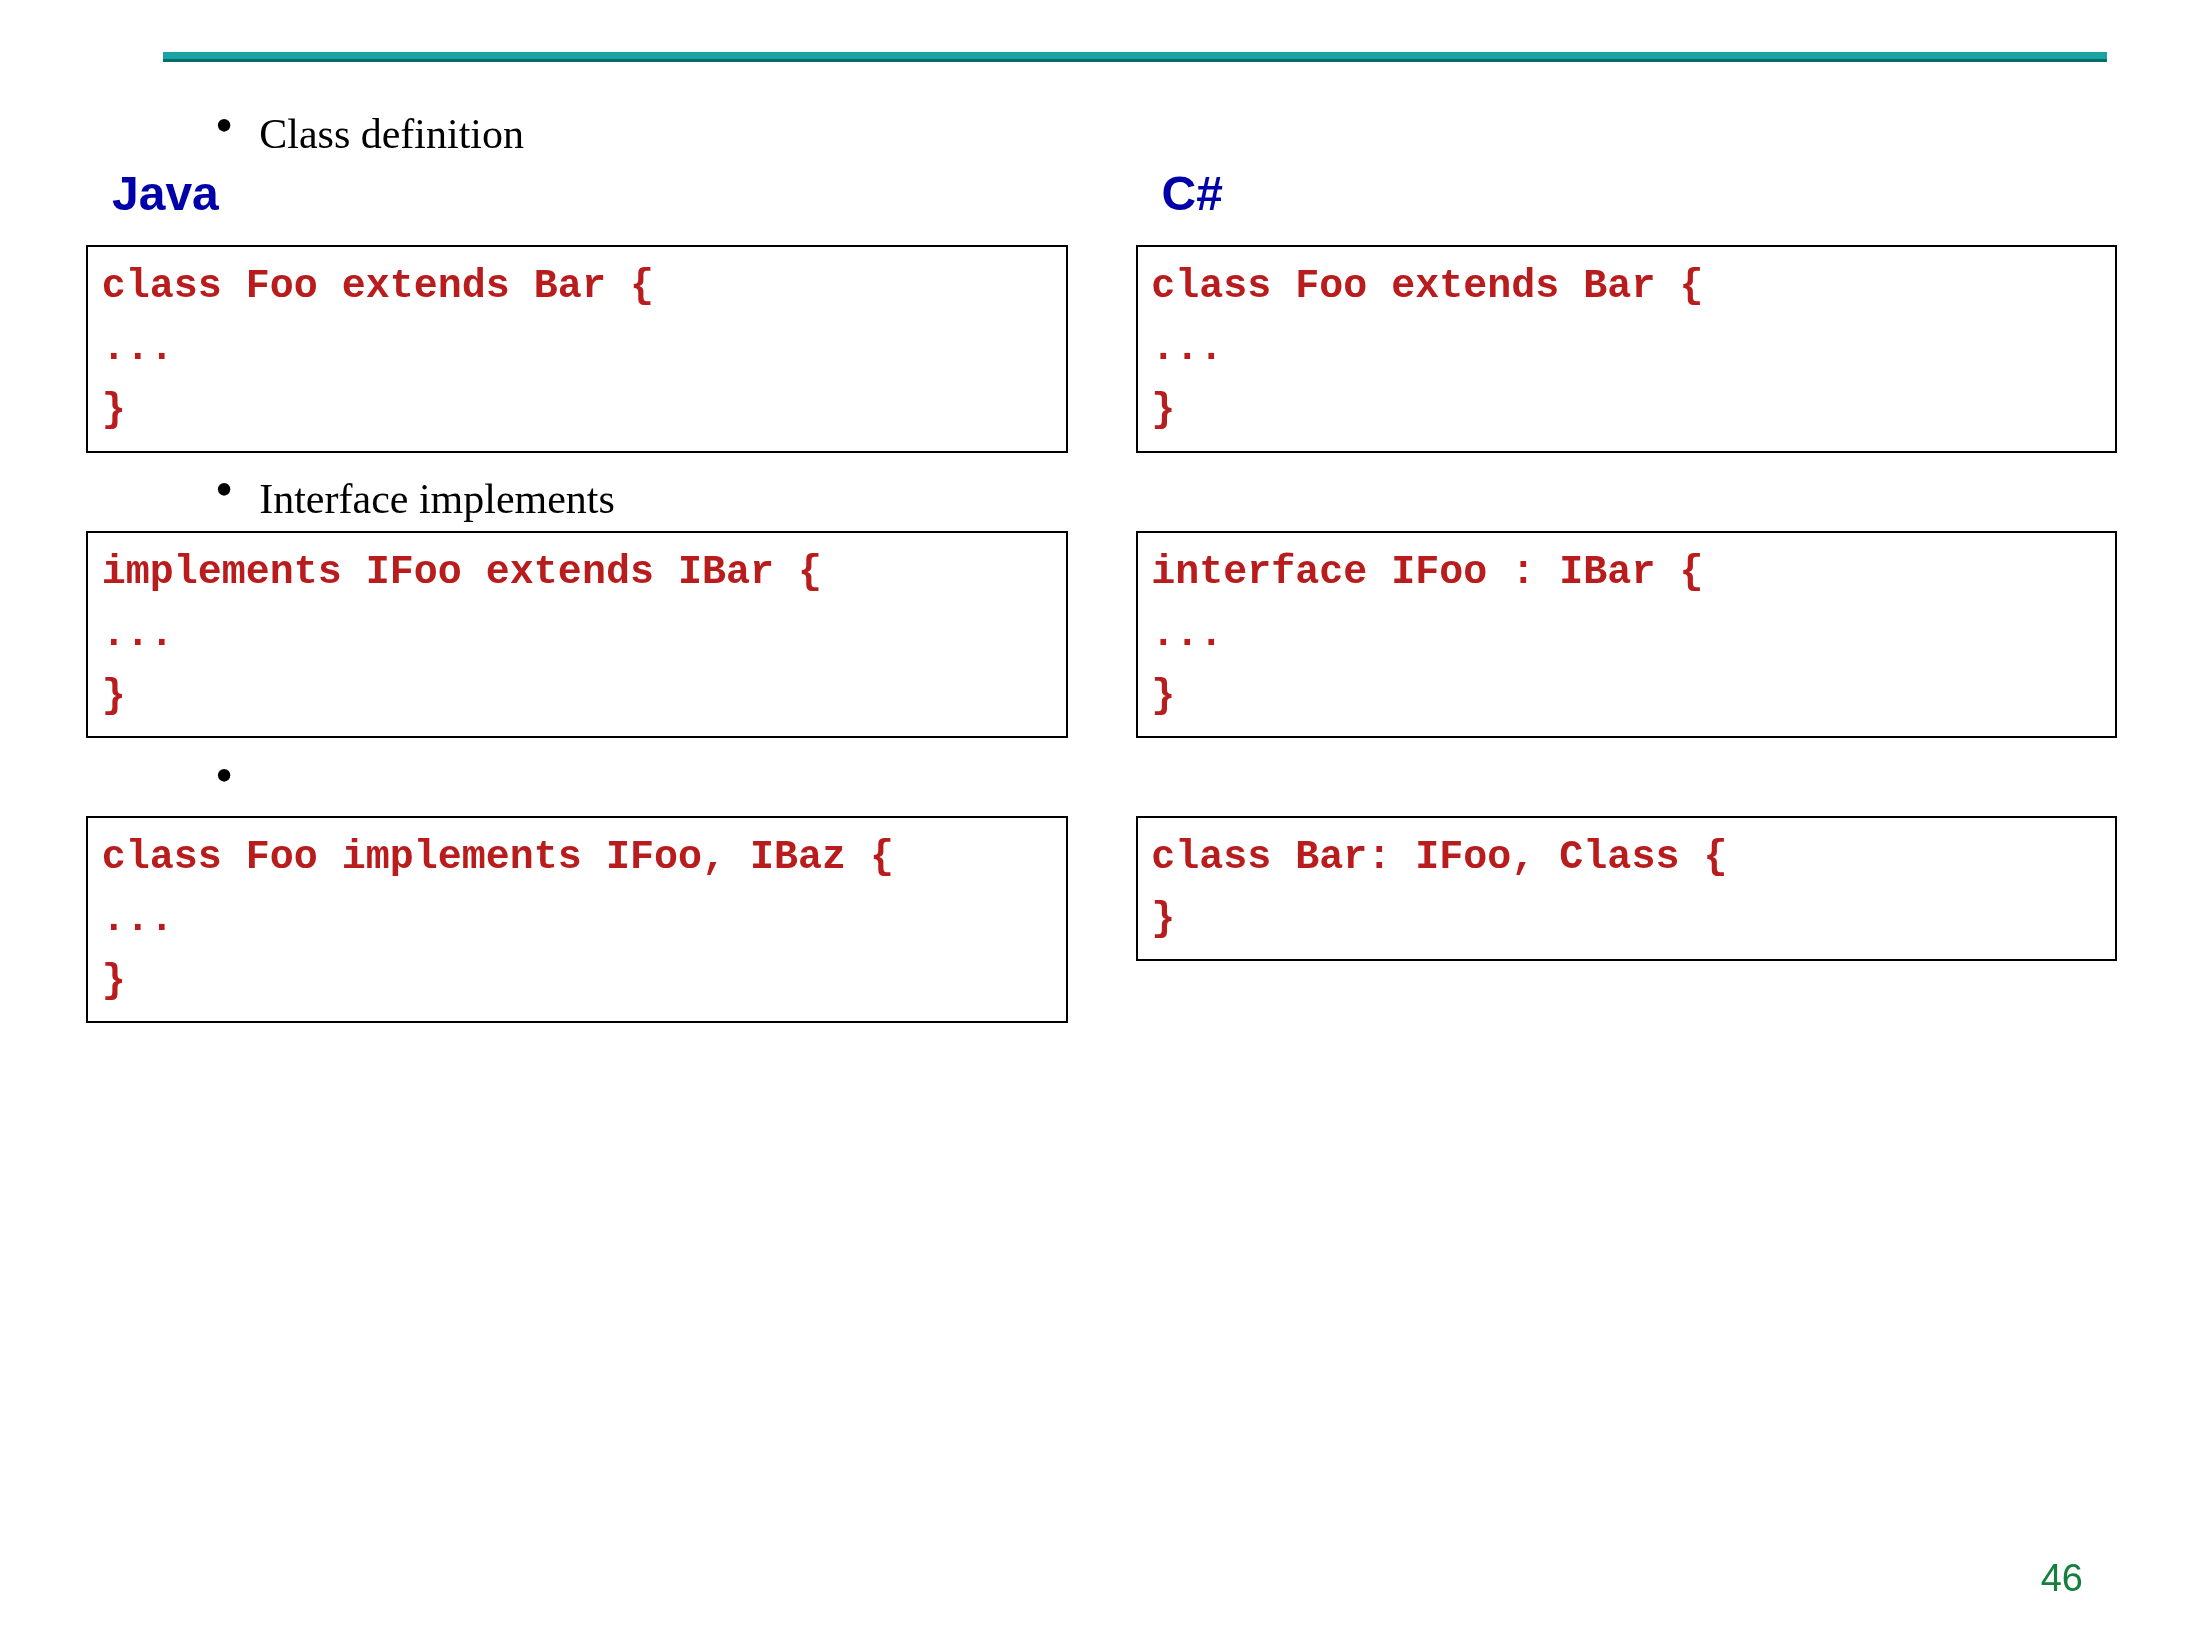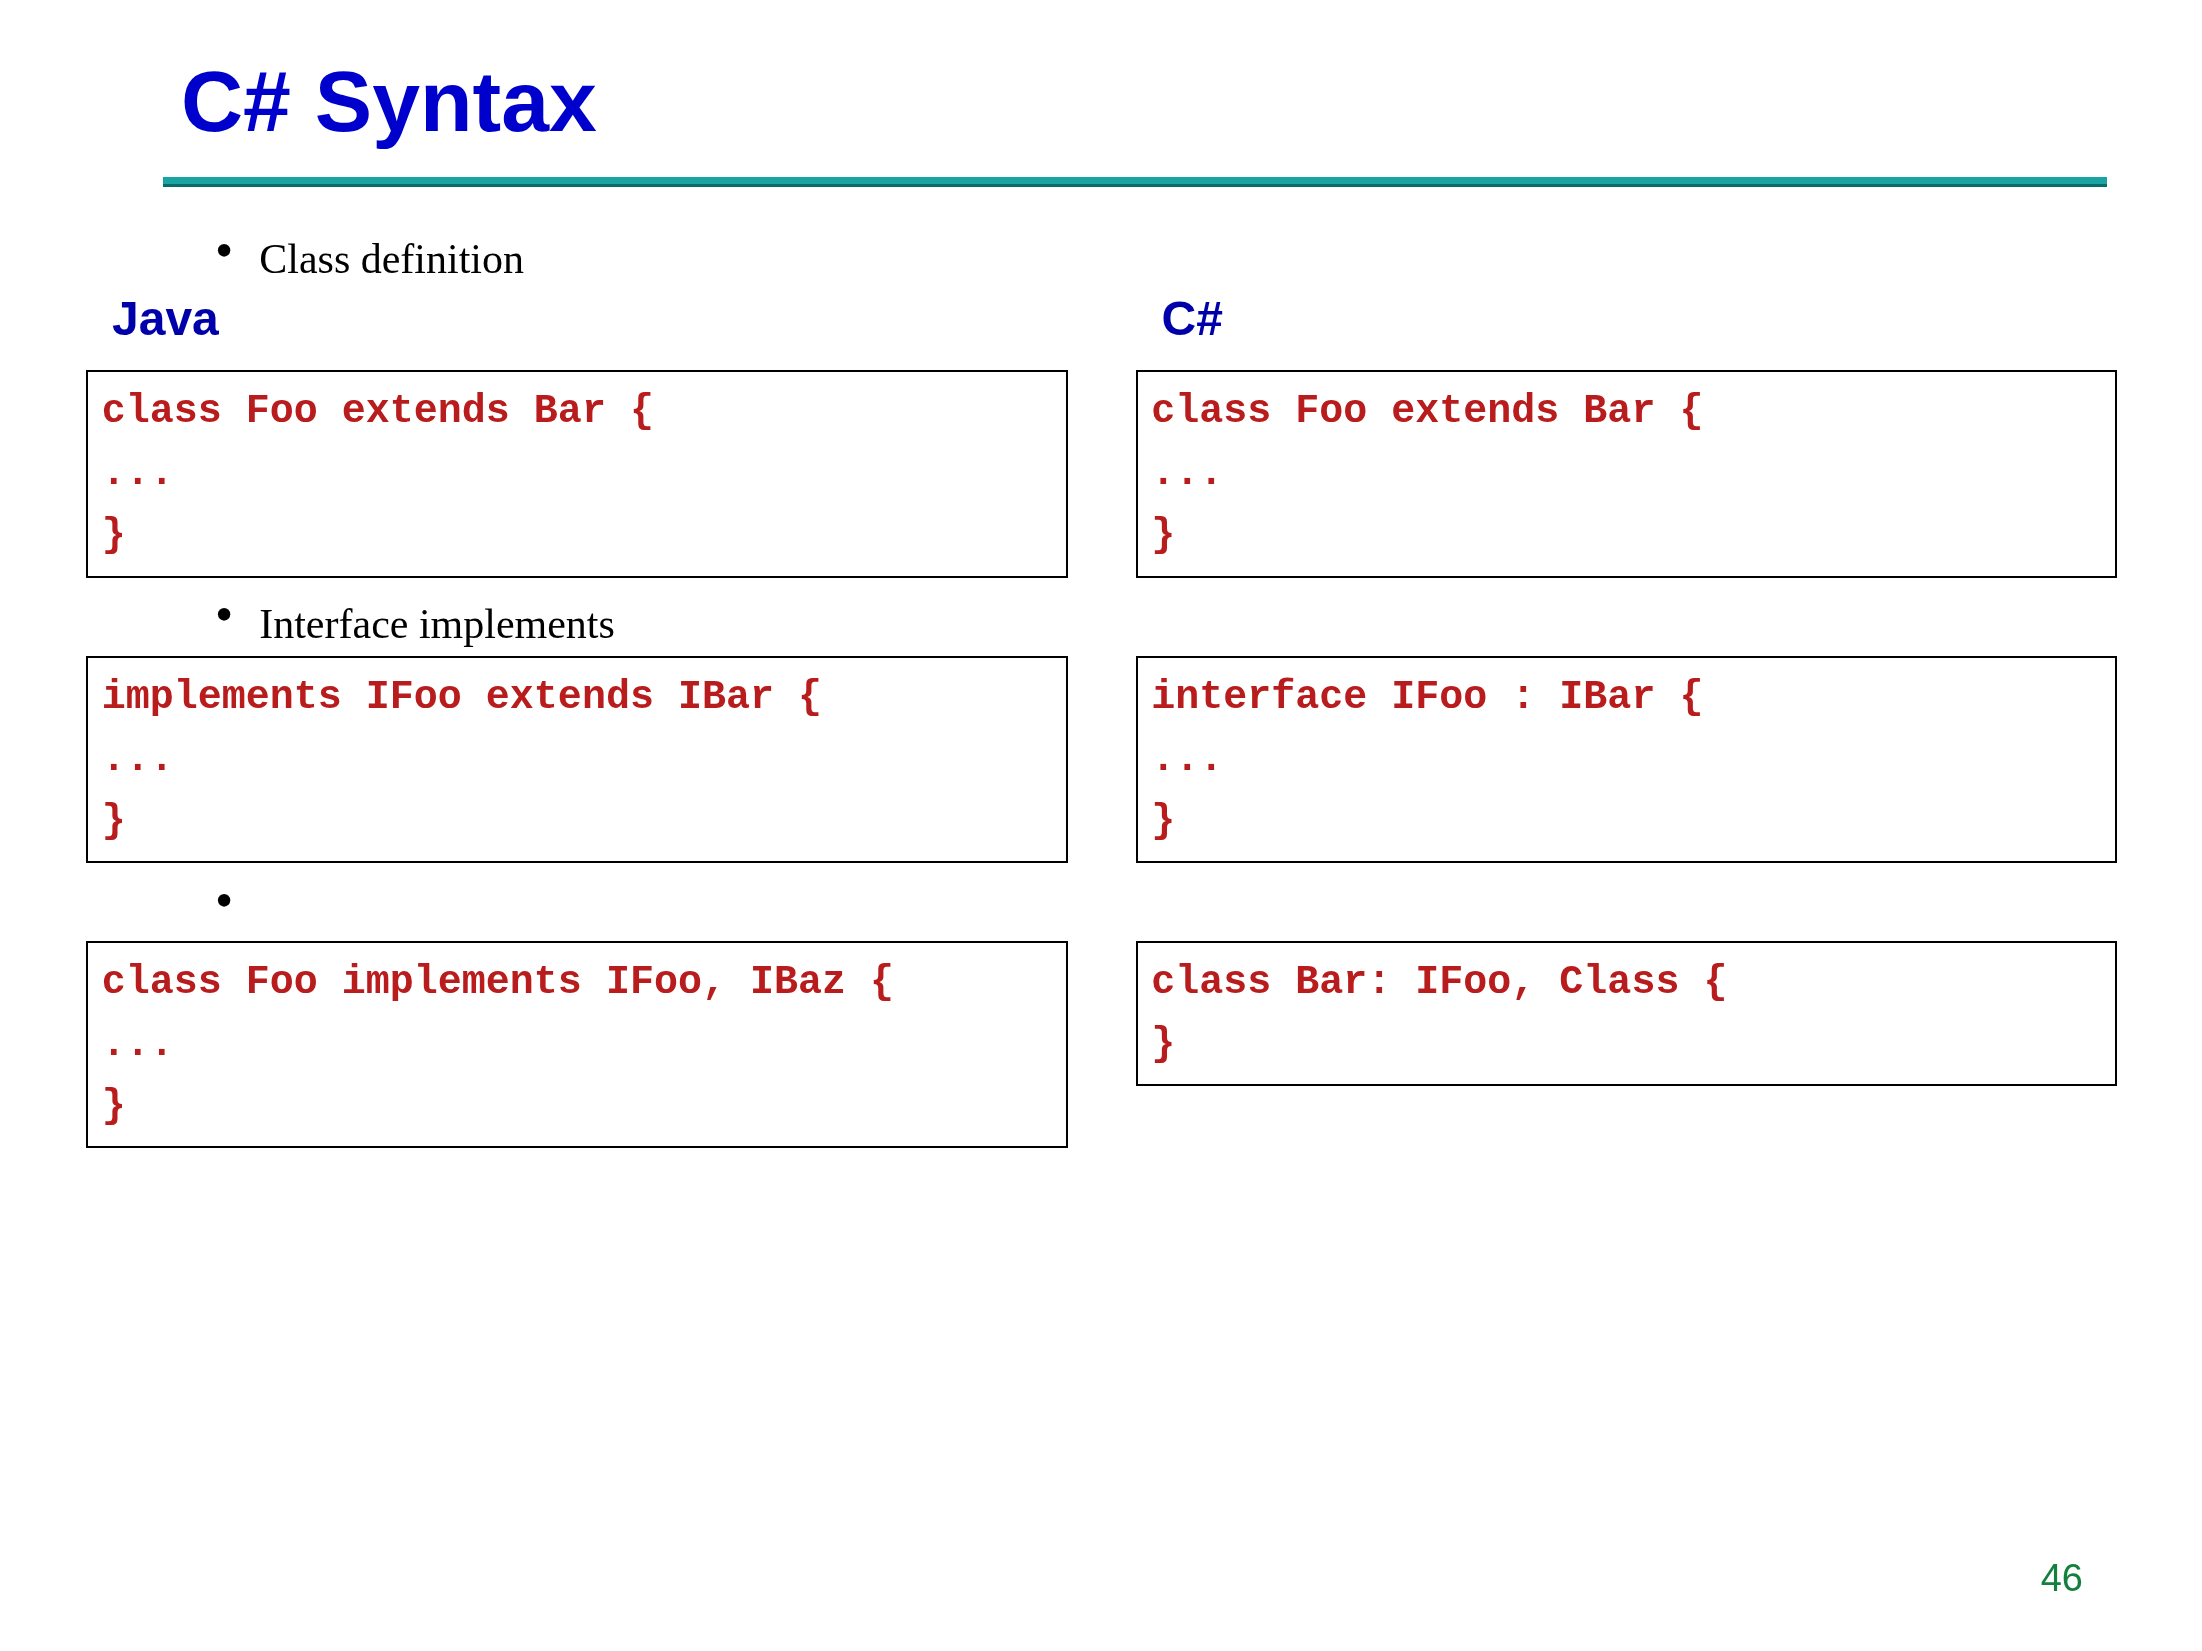--- a/index.html
+++ b/index.html
@@ -91,21 +91,20 @@
     font-family: Arial, Helvetica, sans-serif;
     font-size: 38px;
     color: #15803d;
   }
 </style>
 </head>
 <body>
 
 <div class="slide">
 
-  <h1 class="title">C# Syntax</h1>
   <div class="divider"></div>
 
   <div class="bullet-row">
     <span class="bullet-dot">•</span>
     <span class="bullet-text">Class definition</span>
   </div>
 
   <div class="row-pair">
     <div class="col col-left">
       <div class="col-label">Java</div>

